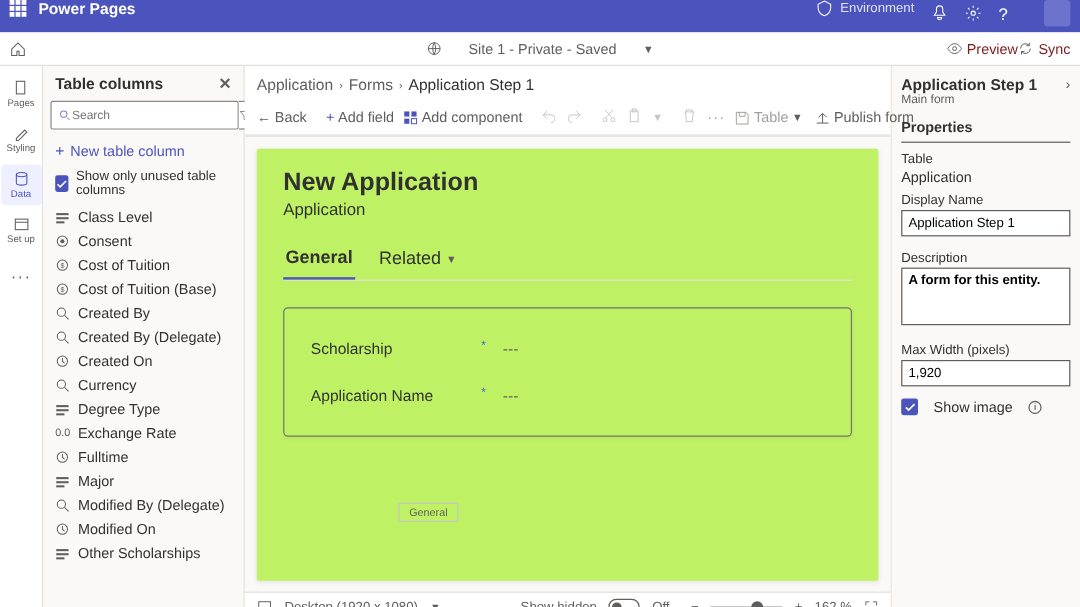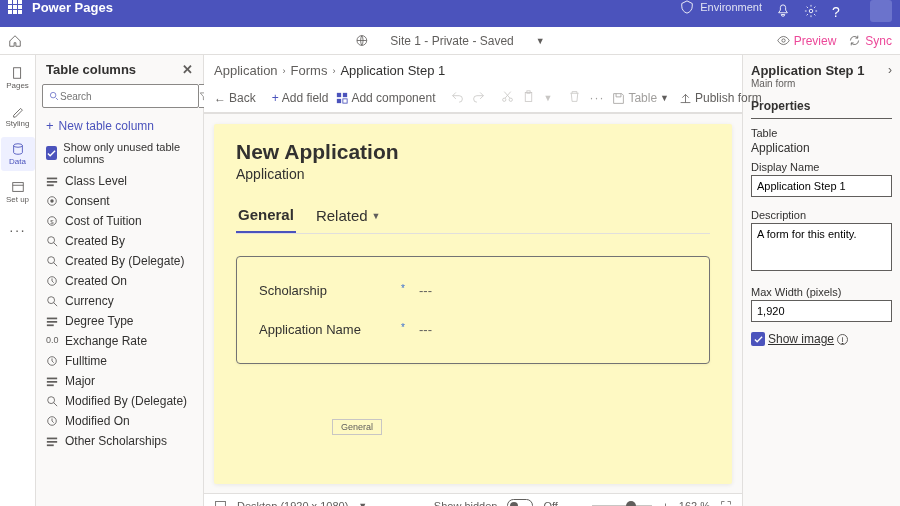--- a/index.html
+++ b/index.html
@@ -10,21 +10,21 @@
 .top-title { font-weight: 600; font-size: 13px; }
 .top-spacer { flex: 1; }
 .top-env { display: flex; align-items: center; gap: 6px; font-size: 11px; margin-right: 14px; }
 .top-env-txt { color: #e0e2f3; }
 .top-icons { display: flex; gap: 14px; align-items: center; }
 .top-icons svg, .top-icons .qmark { width: 14px; height: 14px; fill: #fff; color:#fff; }
 .top-avatar { width: 22px; height: 22px; border-radius: 3px; background: #6b73cc; margin-left: 10px; }
 .sub-bar { height: 28px; background: #fff; border-bottom: 1px solid #e1dfdd; display: flex; align-items: center; padding: 0 8px; }
 .home-icon { color: #605e5c; margin-right: 8px; }
 .site-info { position: absolute; left: 50%; transform: translateX(-50%); display: flex; align-items: center; gap: 22px; color: #605e5c; font-size: 12px; }
-.sub-right { margin-left: auto; display: flex; gap: 12px; color: #ec4899; }
+.sub-right { margin-left: auto; display: flex; color: #7f1d1d; }
 .sub-right-item { display: flex; align-items: center; gap: 4px; cursor: pointer; }
 .layout { display: flex; height: calc(506px - 55px); }
 .rail { width: 36px; background: #fff; border-right: 1px solid #e1dfdd; display: flex; flex-direction: column; align-items: center; padding-top: 6px; gap: 4px; }
 .rail-item { width: 34px; height: 34px; display: flex; flex-direction: column; align-items: center; justify-content: center; font-size: 8px; color: #605e5c; cursor: pointer; border-radius: 3px; }
 .rail-item.active { background: #eef0ff; color: #4b53bc; }
 .rail-item svg { width: 14px; height: 14px; margin-bottom: 1px; }
 .left-panel { width: 168px; background: #faf9f8; border-right: 1px solid #e1dfdd; display: flex; flex-direction: column; }
 .crumbs { padding: 8px 10px; font-size: 13px; color: #605e5c; display: flex; align-items: center; gap: 5px; flex-wrap: nowrap; white-space: nowrap; }
 .crumbs .cur { color: #323130; font-weight: 400; }
 .cmd-bar { padding: 4px 10px 6px; display: flex; align-items: center; gap: 8px; border-bottom: 1px solid #e1dfdd; color: #605e5c; font-size: 12px; flex-wrap: nowrap; white-space: nowrap; }
@@ -44,21 +44,21 @@
 .checkbox svg { width: 9px; height: 9px; fill: #fff; }
 .col-list { flex: 1; overflow-y: auto; padding: 2px 0; }
 .col-list::-webkit-scrollbar { width: 7px; } .col-list::-webkit-scrollbar-thumb { background:#c8c6c4; border-radius:4px; }
 .col-item { padding: 3px 10px; display: flex; align-items: center; gap: 7px; font-size: 12px; color: #323130; cursor: pointer; }
 .col-item svg, .col-item .type-ic { width: 12px; height: 12px; fill: #605e5c; color:#605e5c; flex-shrink:0; }
 .center { flex: 1; display: flex; flex-direction: column; background: #faf9f8; position: relative; }
 .center-wrap { position: absolute; left: 0; right: 0; top: 0; bottom: 0; }
 .crumb-cmd-wrap { background: #fff; }
 .canvas-scroll { height: calc(100% - 72px); padding: 10px 10px 6px 10px; overflow: auto; }
 .canvas-scroll::-webkit-scrollbar { width: 10px; height:10px; } .canvas-scroll::-webkit-scrollbar-thumb { background:#c8c6c4; border-radius:5px; }
-.canvas { background: #fef9c3; border-radius: 2px; box-shadow: 0 1px 4px rgba(0,0,0,0.08); padding: 16px 22px 20px; min-height: 360px; position: relative; }
+.canvas { background: #bef264; border-radius: 2px; box-shadow: 0 1px 4px rgba(0,0,0,0.08); padding: 16px 22px 20px; min-height: 360px; position: relative; }
 .form-title { font-size: 21px; font-weight: 600; margin-bottom: 2px; }
 .form-sub { font-size: 14px; color: #323130; margin-bottom: 18px; }
 .tabs { display: flex; gap: 18px; border-bottom: 1px solid #e1dfdd; margin-bottom: 22px; }
 .tab { padding: 6px 2px 8px; font-size: 15px; cursor: pointer; display: flex; align-items: center; gap: 4px; color: #323130; }
 .tab.active { font-weight: 600; border-bottom: 2px solid #4b53bc; }
 .card { border: 1px solid #737373; border-radius: 4px; padding: 14px 22px; box-shadow: 0 1px 3px rgba(0,0,0,0.05); }
 .field-row { display: flex; align-items: center; padding: 12px 0; }
 .field-label { width: 140px; font-size: 13px; color: #323130; position: relative; }
 .req { color: #3b6fcf; position: absolute; right: -6px; top: 0; font-size: 10px; }
 .field-value { margin-left: 20px; color: #605e5c; font-size: 13px; }
@@ -70,22 +70,22 @@
 .slider { width: 60px; height: 2px; background: #c8c6c4; position: relative; }
 .slider::after { content:''; position:absolute; left:34px; top:-4px; width:10px; height:10px; border-radius:50%; background:#605e5c; }
 .right-panel { width: 158px; background: #faf9f8; border-left: 1px solid #e1dfdd; padding: 8px 8px 0; overflow-y: auto; }
 .rp-head { display: flex; justify-content: space-between; align-items: flex-start; }
 .rp-title { font-size: 13px; font-weight: 600; }
 .rp-sub { font-size: 10px; color: #605e5c; margin-bottom: 10px; }
 .rp-section { font-size: 12px; font-weight: 600; border-bottom: 1px solid #605e5c; padding-bottom: 5px; margin-bottom: 8px; }
 .rp-lbl { font-size: 11px; color: #323130; margin-top: 6px; margin-bottom: 2px; }
 .rp-val { font-size: 12px; margin-bottom: 6px; }
 .rp-input { width: 100%; border: 1px solid #605e5c; padding: 4px 5px; font-size: 11px; background: #fff; margin-bottom: 6px; }
-textarea.rp-input { height: 48px; resize: none; font-family: inherit; }
-.rp-check { display: flex; align-items: center; gap: 3px; font-size: 12px; margin-top: 4px; text-decoration: underline; }
+textarea.rp-input { height: 48px; resize: none; font-family: inherit; font-weight: bold; }
+.rp-check { display: flex; align-items: center; gap: 13px; font-size: 12px; margin-top: 4px; }
 .info-ic { width: 11px; height: 11px; border: 1px solid #605e5c; border-radius: 50%; display: inline-flex; align-items: center; justify-content: center; font-size: 8px; }
 .cmd-right { margin-left: auto; display: flex; gap: 10px; align-items: center; color: #605e5c; }
 .chev { font-size: 9px; color: #605e5c; }
 </style>
 </head>
 <body>
 
 <div class="top-bar">
   <div class="waffle">
       <span></span>
@@ -228,20 +228,27 @@
             <circle cx="7" cy="7" r="2" fill="currentColor"></circle>
           </svg>
           <span>Consent</span>
         </div>
         <div class="col-item">
           <svg class="type-ic" viewBox="0 0 14 14">
             <circle cx="7" cy="7" r="5" fill="none" stroke="currentColor"></circle>
             <text x="7" y="10" font-size="7" text-anchor="middle" fill="currentColor">$</text>
           </svg>
           <span>Cost of Tuition</span>
+        </div>
+        <div class="col-item">
+          <svg class="type-ic" viewBox="0 0 14 14">
+            <circle cx="7" cy="7" r="5" fill="none" stroke="currentColor"></circle>
+            <text x="7" y="10" font-size="7" text-anchor="middle" fill="currentColor">$</text>
+          </svg>
+          <span>Cost of Tuition (Base)</span>
         </div>
         <div class="col-item">
           <svg class="type-ic" viewBox="0 0 14 14">
             <circle cx="6" cy="6" r="4" fill="none" stroke="currentColor"></circle>
             <path d="M9 9l4 4" stroke="currentColor"></path>
           </svg>
           <span>Created By</span>
         </div>
         <div class="col-item">
           <svg class="type-ic" viewBox="0 0 14 14">

